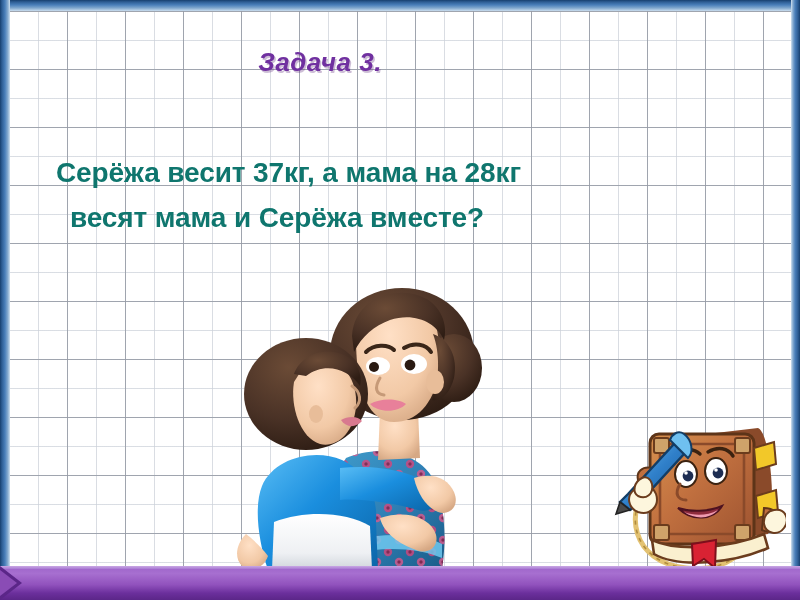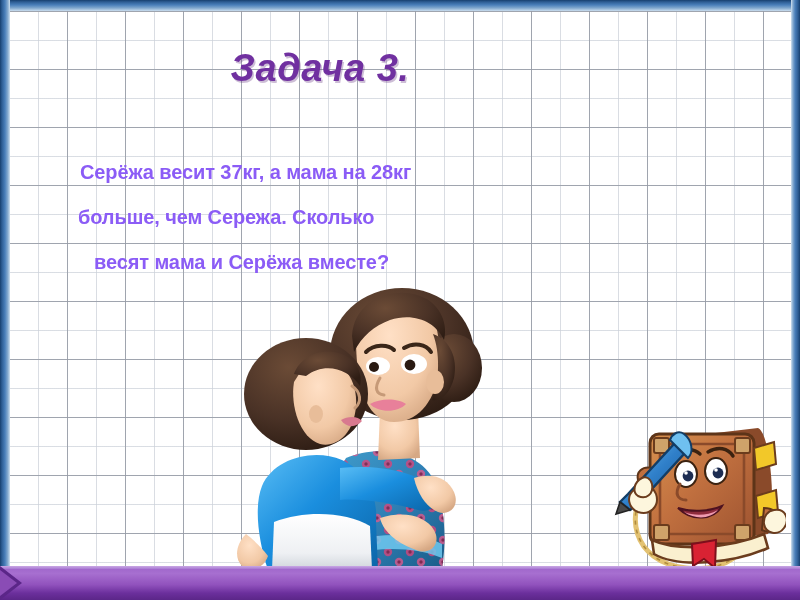--- a/index.html
+++ b/index.html
@@ -59,36 +59,36 @@
     left: 0; bottom: 0; width: 800px; height: 8px;
     background: linear-gradient(to top, #173f6e 0%, #2e5e95 40%, #4a7fba 100%);
   }
 
   
   .title {
     position: absolute;
     left: 0; top: 47px;
     width: 640px;
     text-align: center;
-    font-size: 38px;
+    font-size: 26px;
     font-weight: bold;
     font-style: italic;
     color: #7030a0;
     letter-spacing: 0.5px;
     text-shadow: 1.5px 1.5px 0 rgba(90,40,120,0.30);
     white-space: nowrap;
   }
 
   
   .body-text {
     position: absolute;
-    left: 58px; top: 150px;
+    left: 34px; top: 150px;
     width: 700px;
-    color: #8b5cf6;
-    font-size: 20px;
+    color: #0f766e;
+    font-size: 28px;
     font-weight: bold;
     line-height: 45px;
     letter-spacing: -0.1px;
   }
   .body-text .line { display: block; white-space: nowrap; }
   .line-1 { text-indent: 22px; }
   .line-2 { text-indent: 20px; }
   .line-3 { text-indent: 36px; }
 
   
@@ -139,21 +139,20 @@
 
   <div class="frame-edge frame-top"></div>
   <div class="frame-edge frame-left"></div>
   <div class="frame-edge frame-right"></div>
   <div class="frame-edge frame-bottom"></div>
 
   <div class="title">Задача 3.</div>
 
   <div class="body-text">
     <span class="line line-1">Серёжа весит 37кг, а мама на 28кг</span>
-    <span class="line line-2">больше, чем Сережа. Сколько</span>
     <span class="line line-3">весят мама и Серёжа вместе?</span>
   </div>
 
   <svg class="illus illus-family" viewBox="0 0 258 288">
     <defs>
       <radialGradient id="skinG" cx="40%" cy="32%" r="75%">
         <stop offset="0%" stop-color="#ffe0c6"></stop>
         <stop offset="65%" stop-color="#f2c9a6"></stop>
         <stop offset="100%" stop-color="#d6a884"></stop>
       </radialGradient>

